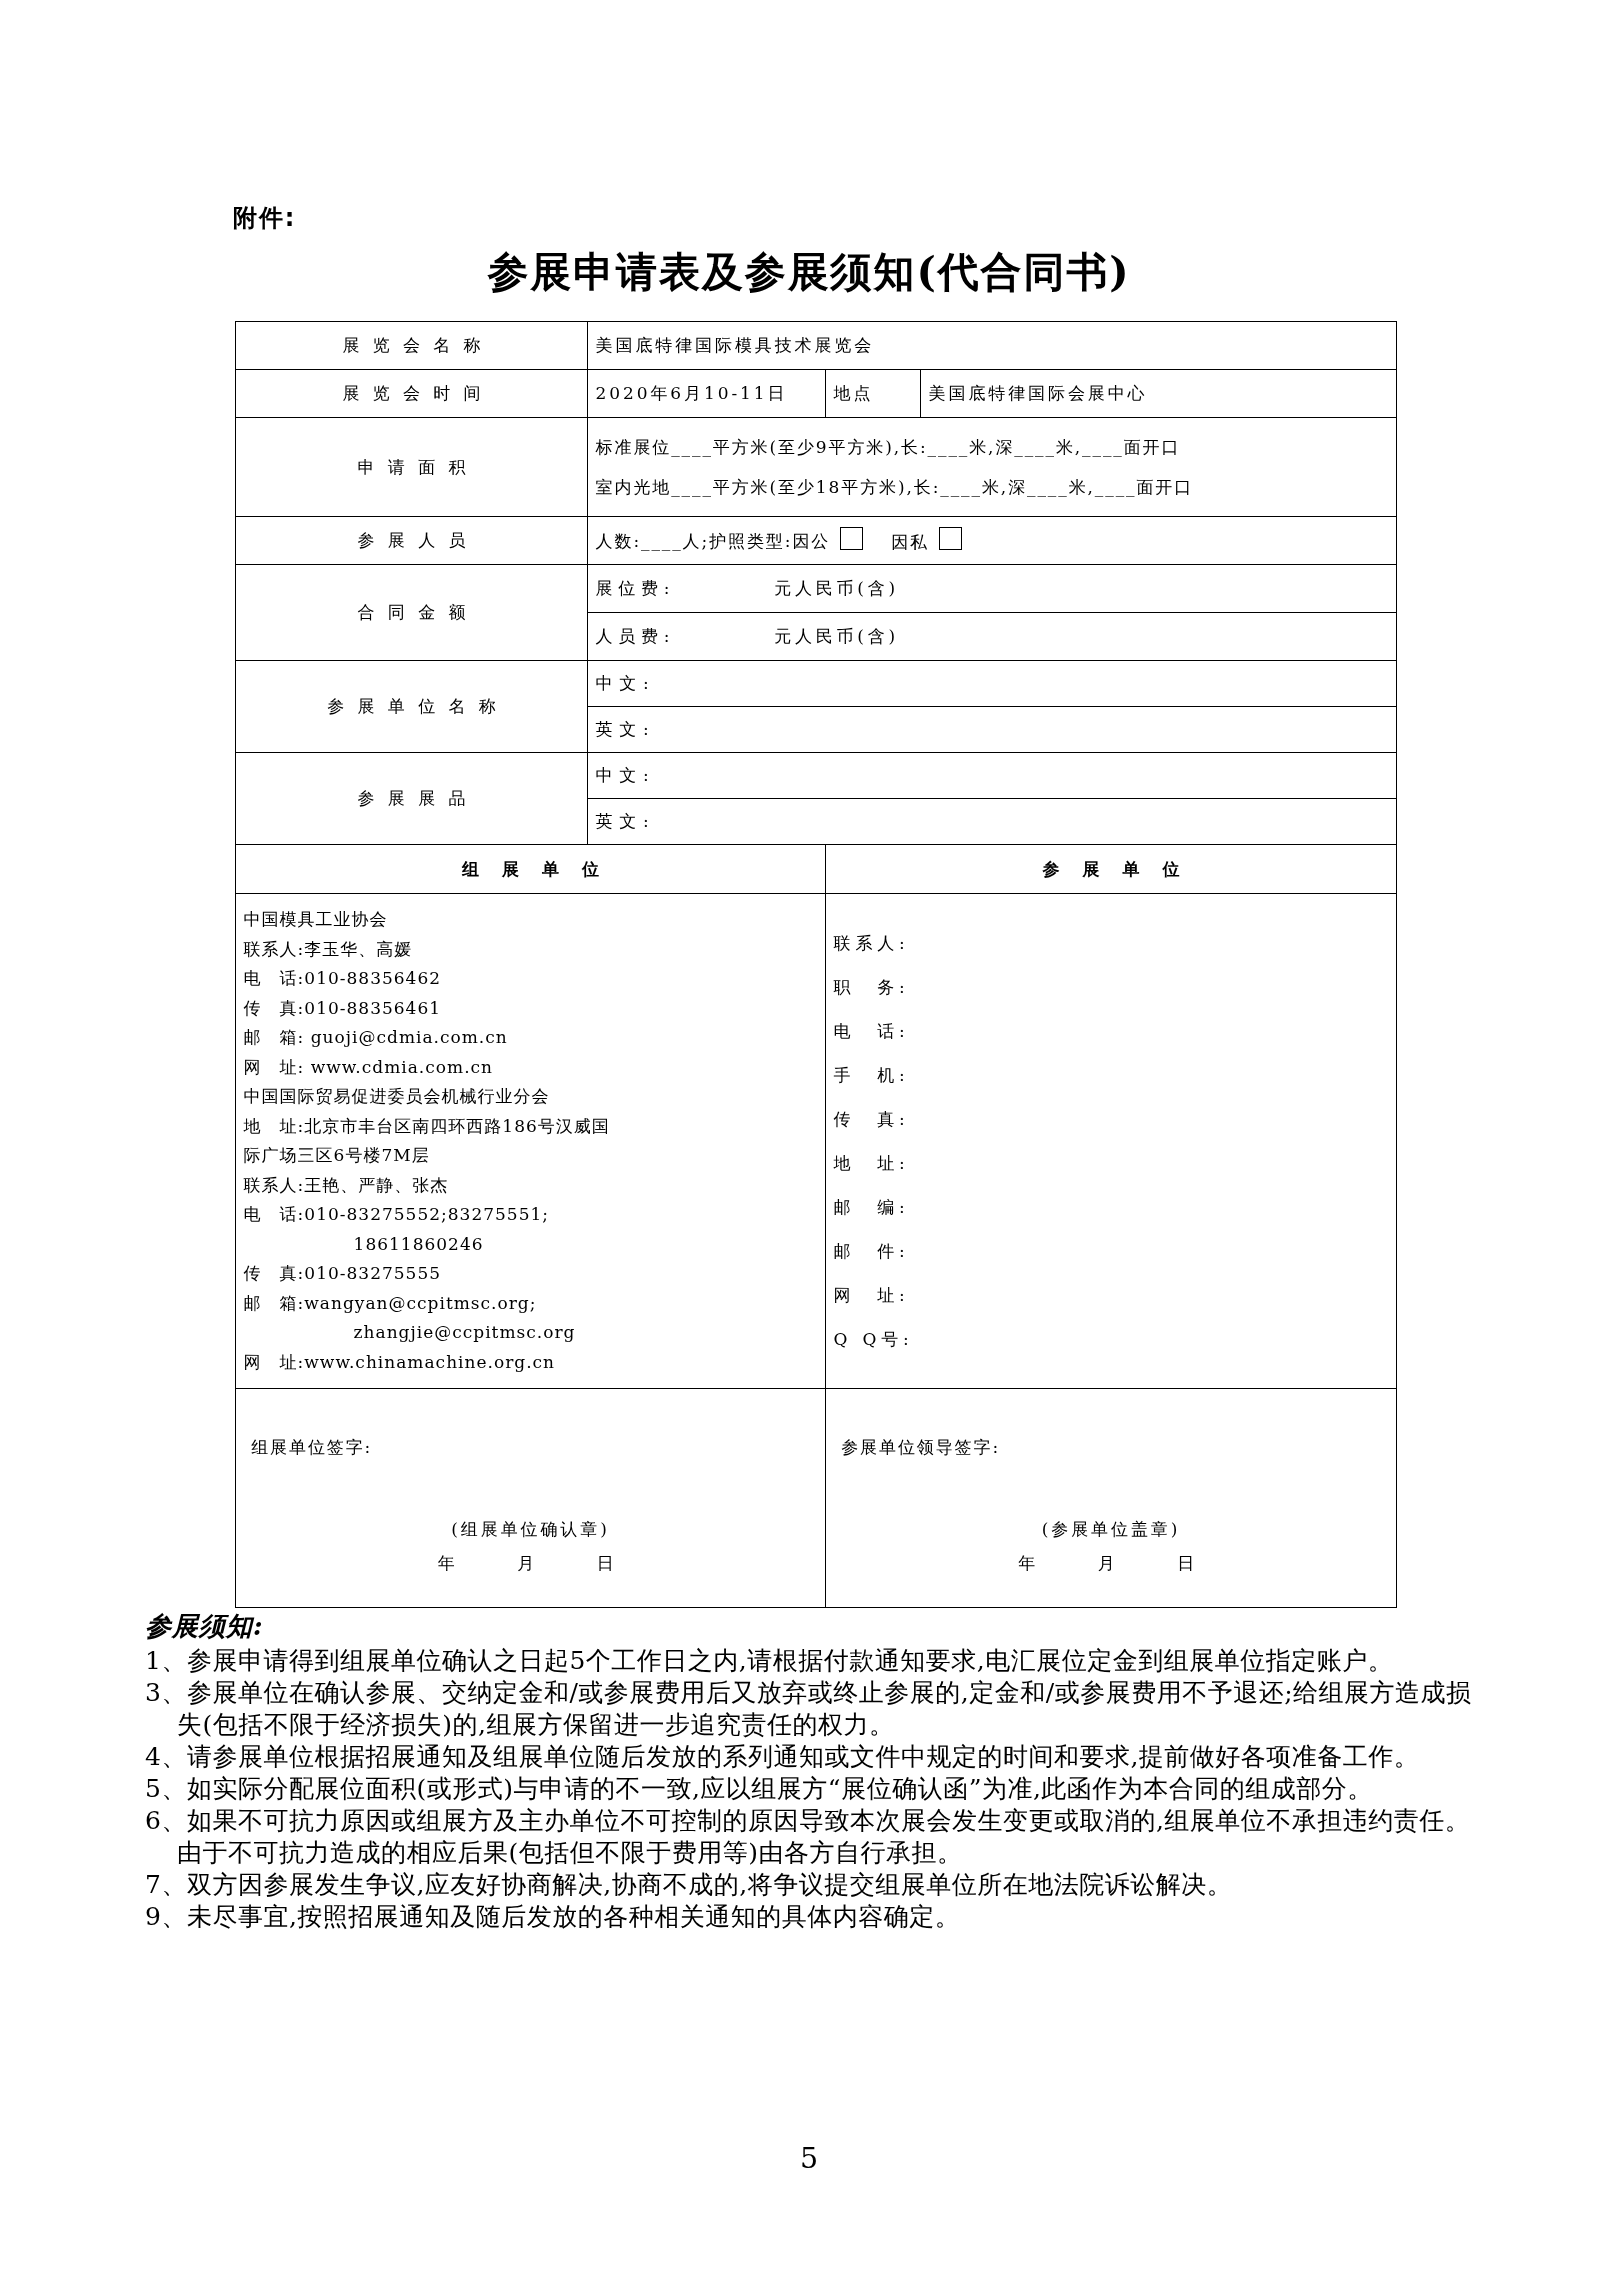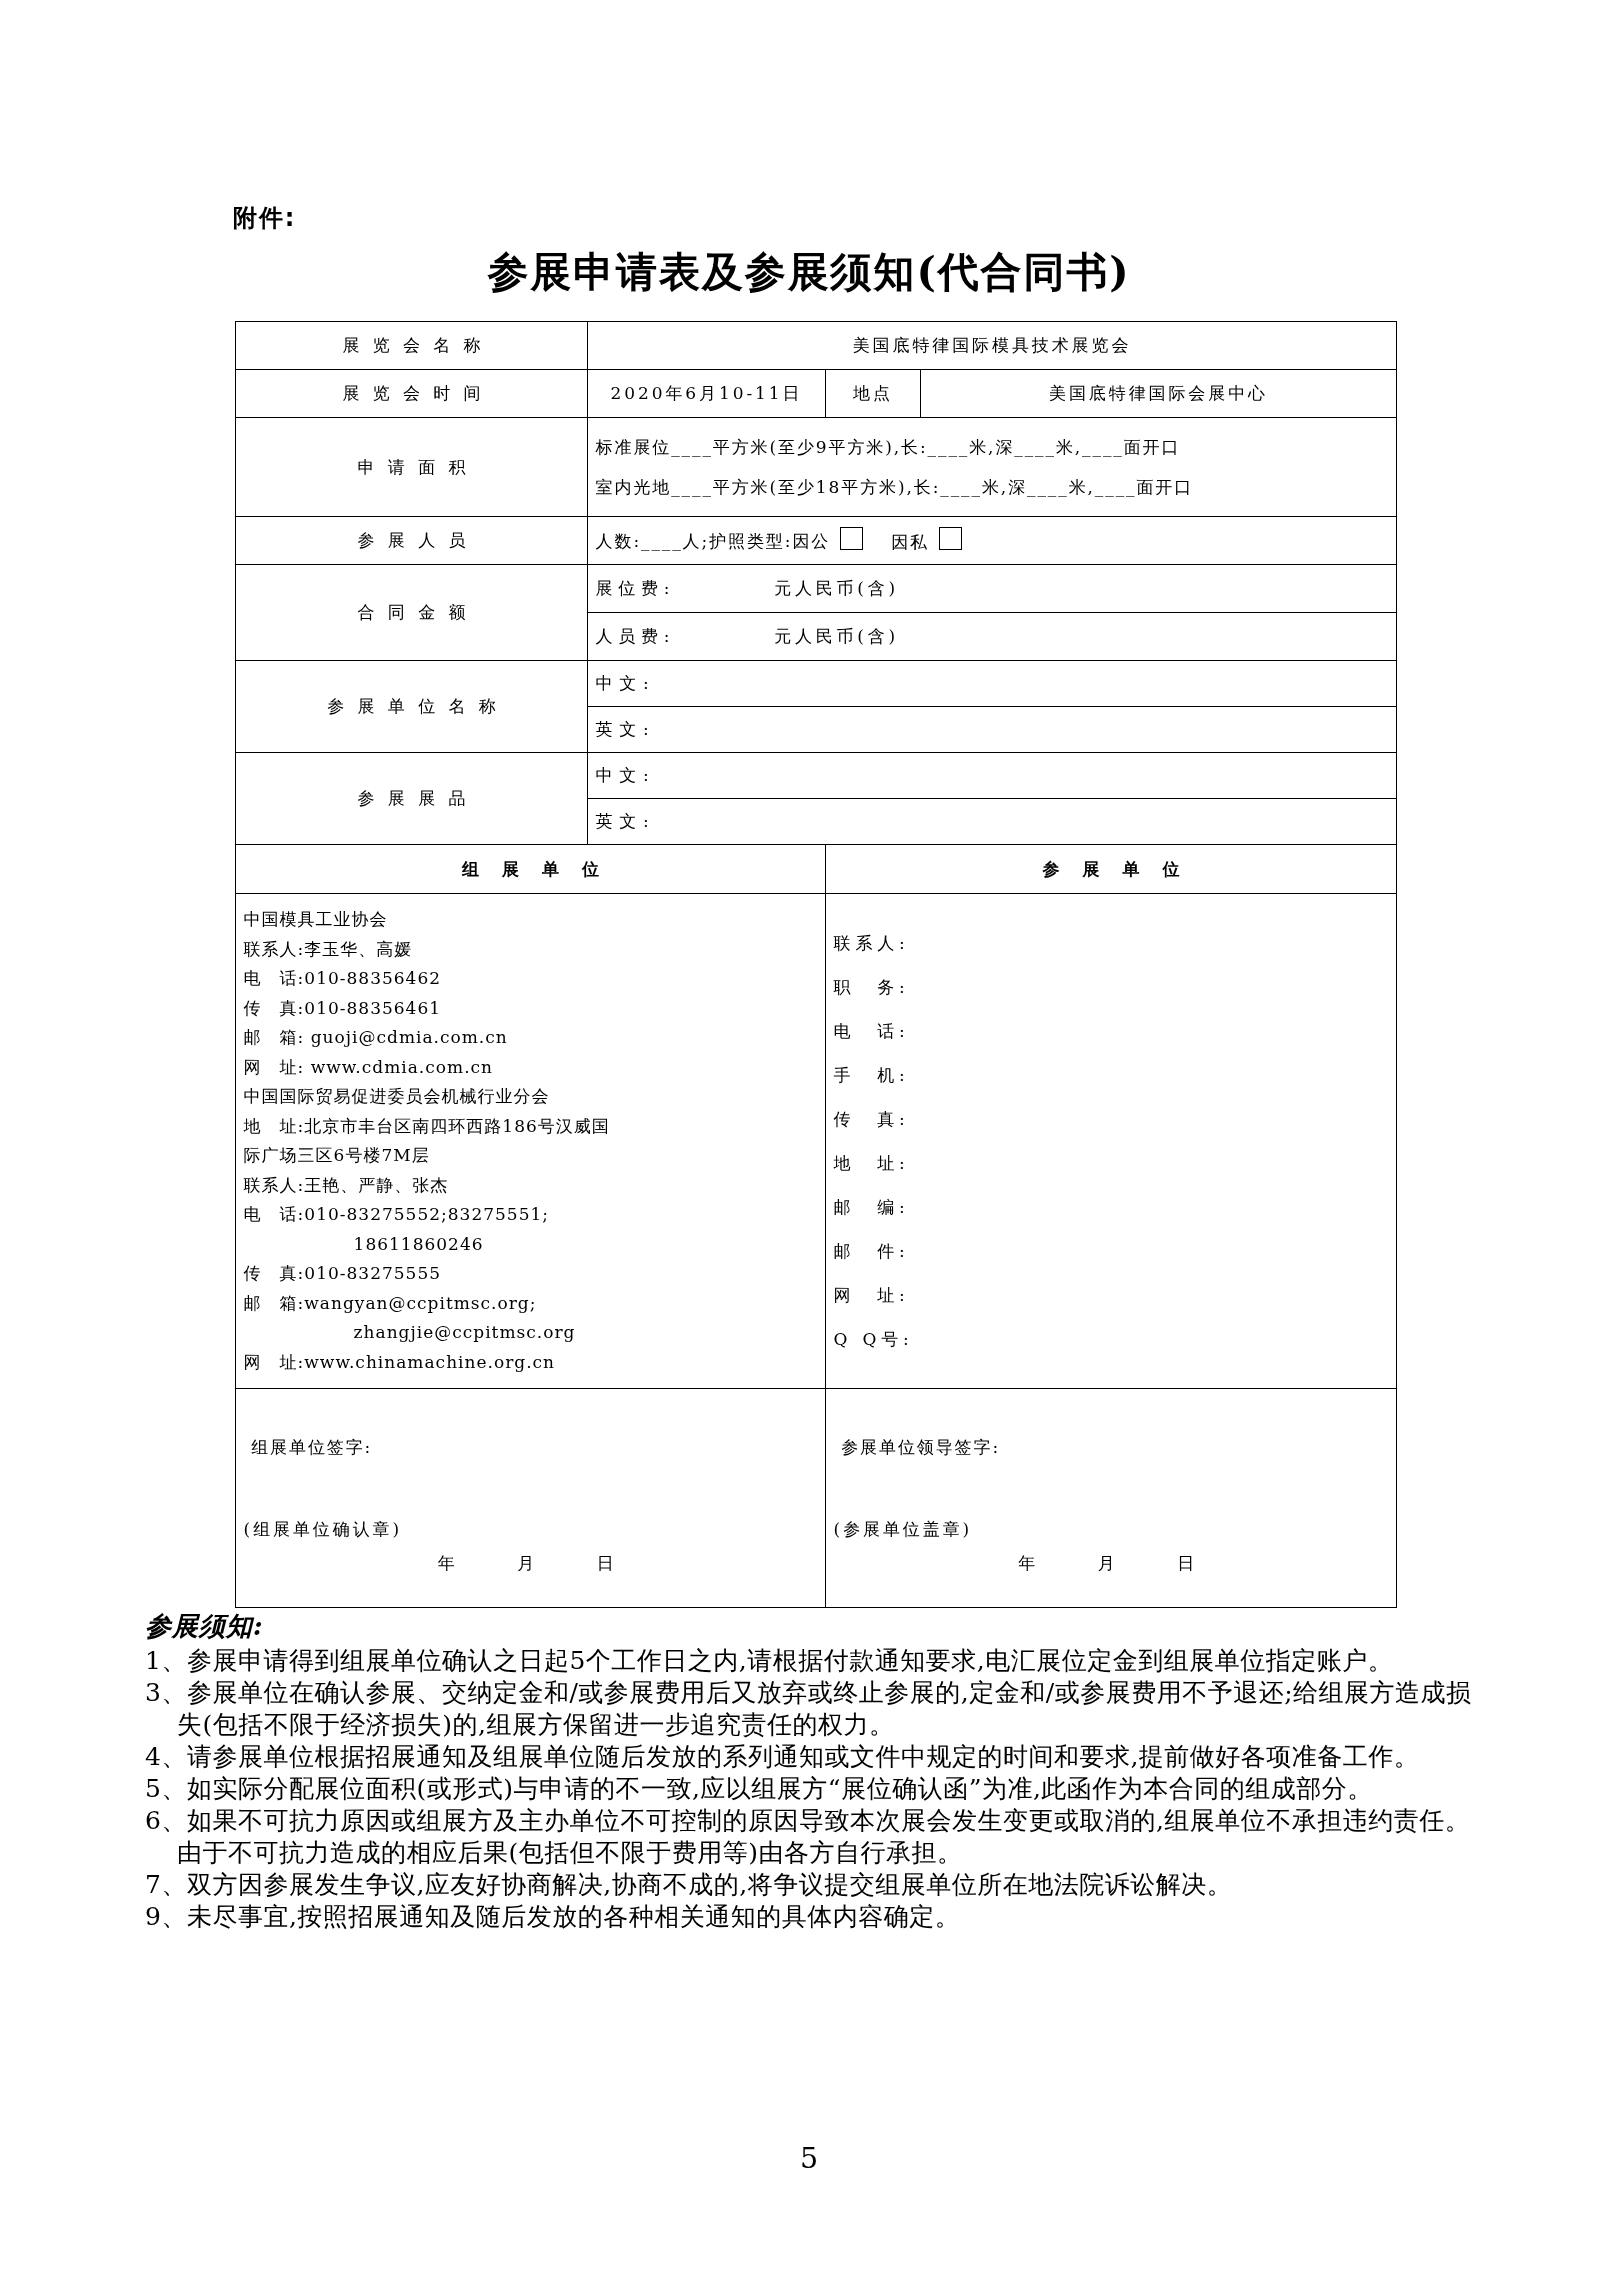--- a/index.html
+++ b/index.html
@@ -41,21 +41,21 @@
     font-size: 17px;
     vertical-align: middle;
     padding: 0 7.6px;
     overflow: hidden;
   }
   td.label-cell {
     text-align: center;
     letter-spacing: 13.3px;
     text-indent: 13.3px;
   }
-  td.center-cell { text-align: center; letter-spacing: 2.9px; margin-top: 44px; }
+  td.center-cell { letter-spacing: 2.9px; margin-top: 44px; }
   td.area-cell { vertical-align: top; padding-top: 9.5px; padding-left: 11.4px; }
   .area-line { line-height: 40px; letter-spacing: 1.9px; }
   td.plain-cell { padding-left: 11.4px; letter-spacing: 1.9px; }
   .fee-label { letter-spacing: 5.7px; }
   .fee-value { margin-left: 99px; letter-spacing: 3.8px; }
   td.cnen-cell { padding-left: 9.5px; letter-spacing: 6.7px; }
   td.header-cell {
     text-align: center;
     font-weight: bold;
     font-size: 28.5px;
@@ -73,21 +73,21 @@
   .org-line.indent { padding-left: 110px; }
   td.exh-cell {
     vertical-align: top;
     padding: 27px 5.7px 0 15px;
     font-size: 27px;
     line-height: 44px;
     letter-spacing: 4.8px;
   }
   td.sign-cell { vertical-align: top; }
   .sign-title { padding: 15px 0 0 7.6px; letter-spacing: 1.9px; }
-  .sign-stamp { text-align: left; margin-top: 59px; letter-spacing: 2.9px; }
+  .sign-stamp { text-align: center; margin-top: 59px; letter-spacing: 2.9px; }
   .sign-date { text-align: center; margin-top: 11.4px; letter-spacing: 9.5px; }
   .checkbox {
     display: inline-block;
     width: 23px;
     height: 23px;
     border: 1.9px solid #000;
     vertical-align: -2.9px;
     margin-left: 9.5px;
     background: #fff;
   }

